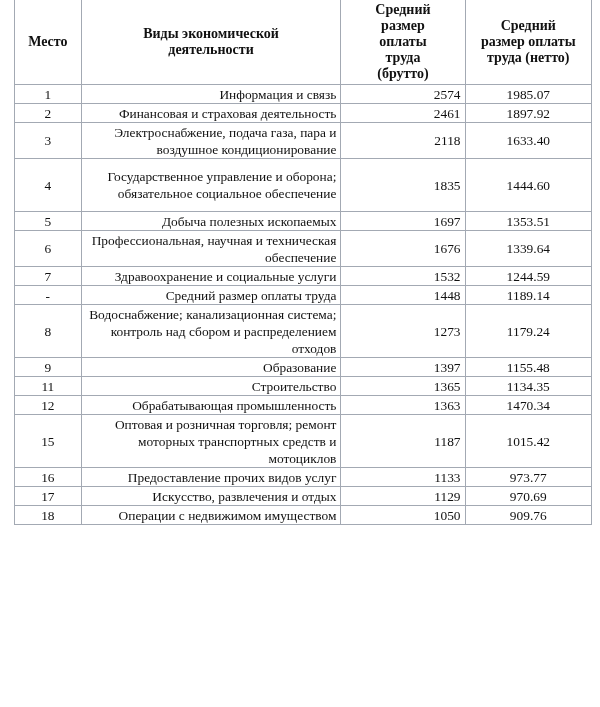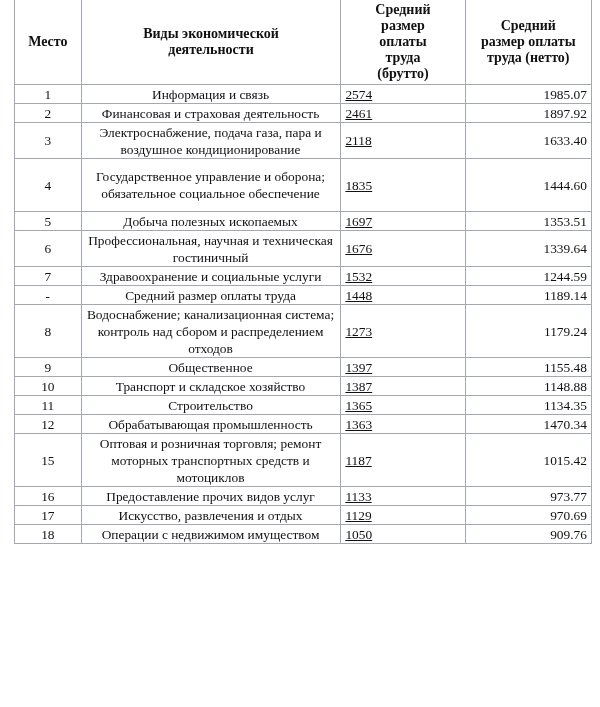--- a/index.html
+++ b/index.html
@@ -36,23 +36,23 @@
       font-size: 14px;
       line-height: 16px;
       padding-top: 2px;
       padding-bottom: 2px;
     }
     col.c-rank { width: 58px; }
     col.c-act { width: 226px; }
     col.c-brutto { width: 108px; }
     col.c-netto { width: 110px; }
     td.rank { text-align: center; }
-    td.activity { text-align: center; padding-left: 3px; margin-top: 32px; }
-    td.brutto { text-align: left; text-decoration: underline; }
-    td.netto { text-align: right; }
+    td.activity { text-align: right; padding-left: 3px; margin-top: 32px; }
+    td.brutto { text-align: right; }
+    td.netto { text-align: center; }
     tr.r1 td { height: 18px; }
     tr.r2 td { height: 35px; }
     tr.r3 td { height: 52px; }
     thead tr { height: 85px; }
   </style>
 </head>
 <body>
 
 <table>
   <colgroup>
@@ -95,21 +95,21 @@
         <td class="netto">1444.60</td>
       </tr>
       <tr class="r1">
         <td class="rank">5</td>
         <td class="activity">Добыча полезных ископаемых</td>
         <td class="brutto">1697</td>
         <td class="netto">1353.51</td>
       </tr>
       <tr class="r2">
         <td class="rank">6</td>
-        <td class="activity">Профессиональная, научная и техническая гостиничный</td>
+        <td class="activity">Профессиональная, научная и техническая обеспечение</td>
         <td class="brutto">1676</td>
         <td class="netto">1339.64</td>
       </tr>
       <tr class="r1">
         <td class="rank">7</td>
         <td class="activity">Здравоохранение и социальные услуги</td>
         <td class="brutto">1532</td>
         <td class="netto">1244.59</td>
       </tr>
       <tr class="r1">
@@ -119,29 +119,23 @@
         <td class="netto">1189.14</td>
       </tr>
       <tr class="r3">
         <td class="rank">8</td>
         <td class="activity">Водоснабжение; канализационная система; контроль над сбором и распределением отходов</td>
         <td class="brutto">1273</td>
         <td class="netto">1179.24</td>
       </tr>
       <tr class="r1">
         <td class="rank">9</td>
-        <td class="activity">Общественное</td>
+        <td class="activity">Образование</td>
         <td class="brutto">1397</td>
         <td class="netto">1155.48</td>
-      </tr>
-      <tr class="r1">
-        <td class="rank">10</td>
-        <td class="activity">Транспорт и складское хозяйство</td>
-        <td class="brutto">1387</td>
-        <td class="netto">1148.88</td>
       </tr>
       <tr class="r1">
         <td class="rank">11</td>
         <td class="activity">Строительство</td>
         <td class="brutto">1365</td>
         <td class="netto">1134.35</td>
       </tr>
       <tr class="r1">
         <td class="rank">12</td>
         <td class="activity">Обрабатывающая промышленность</td>

